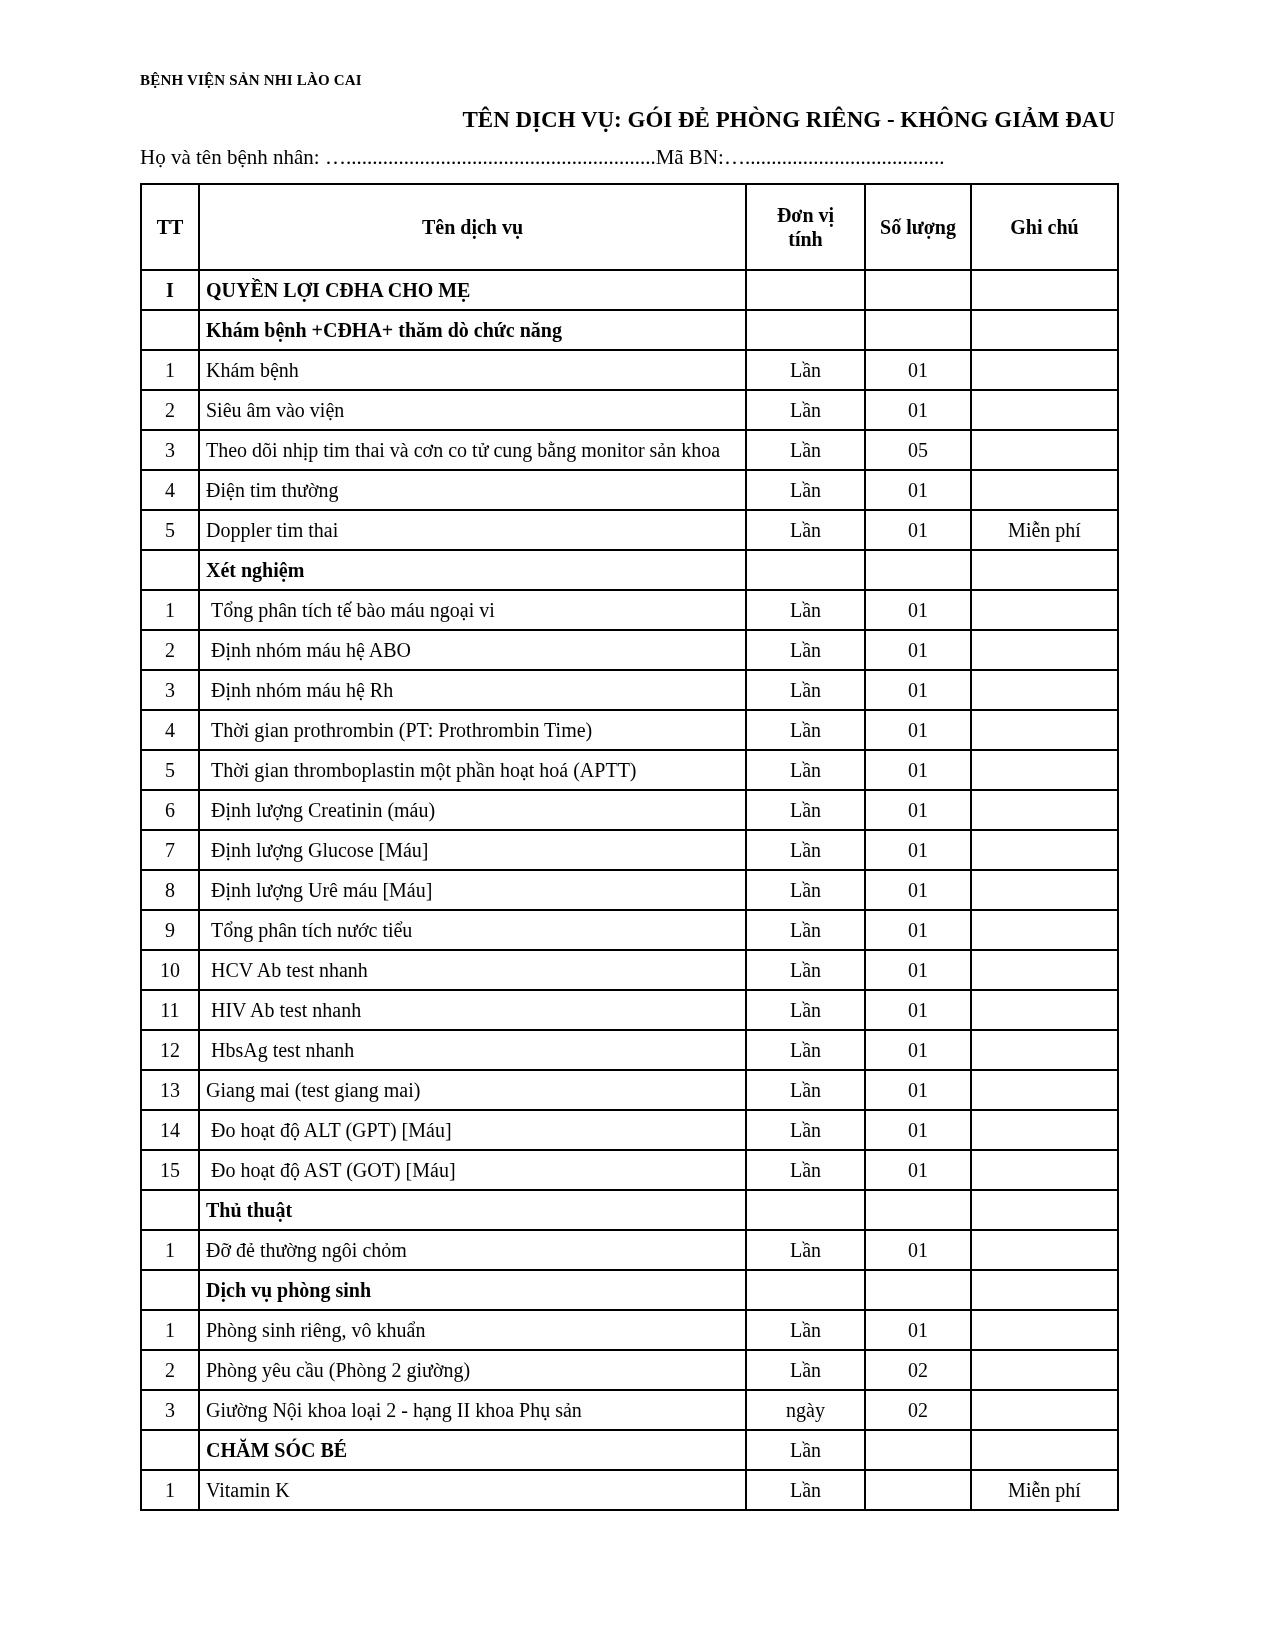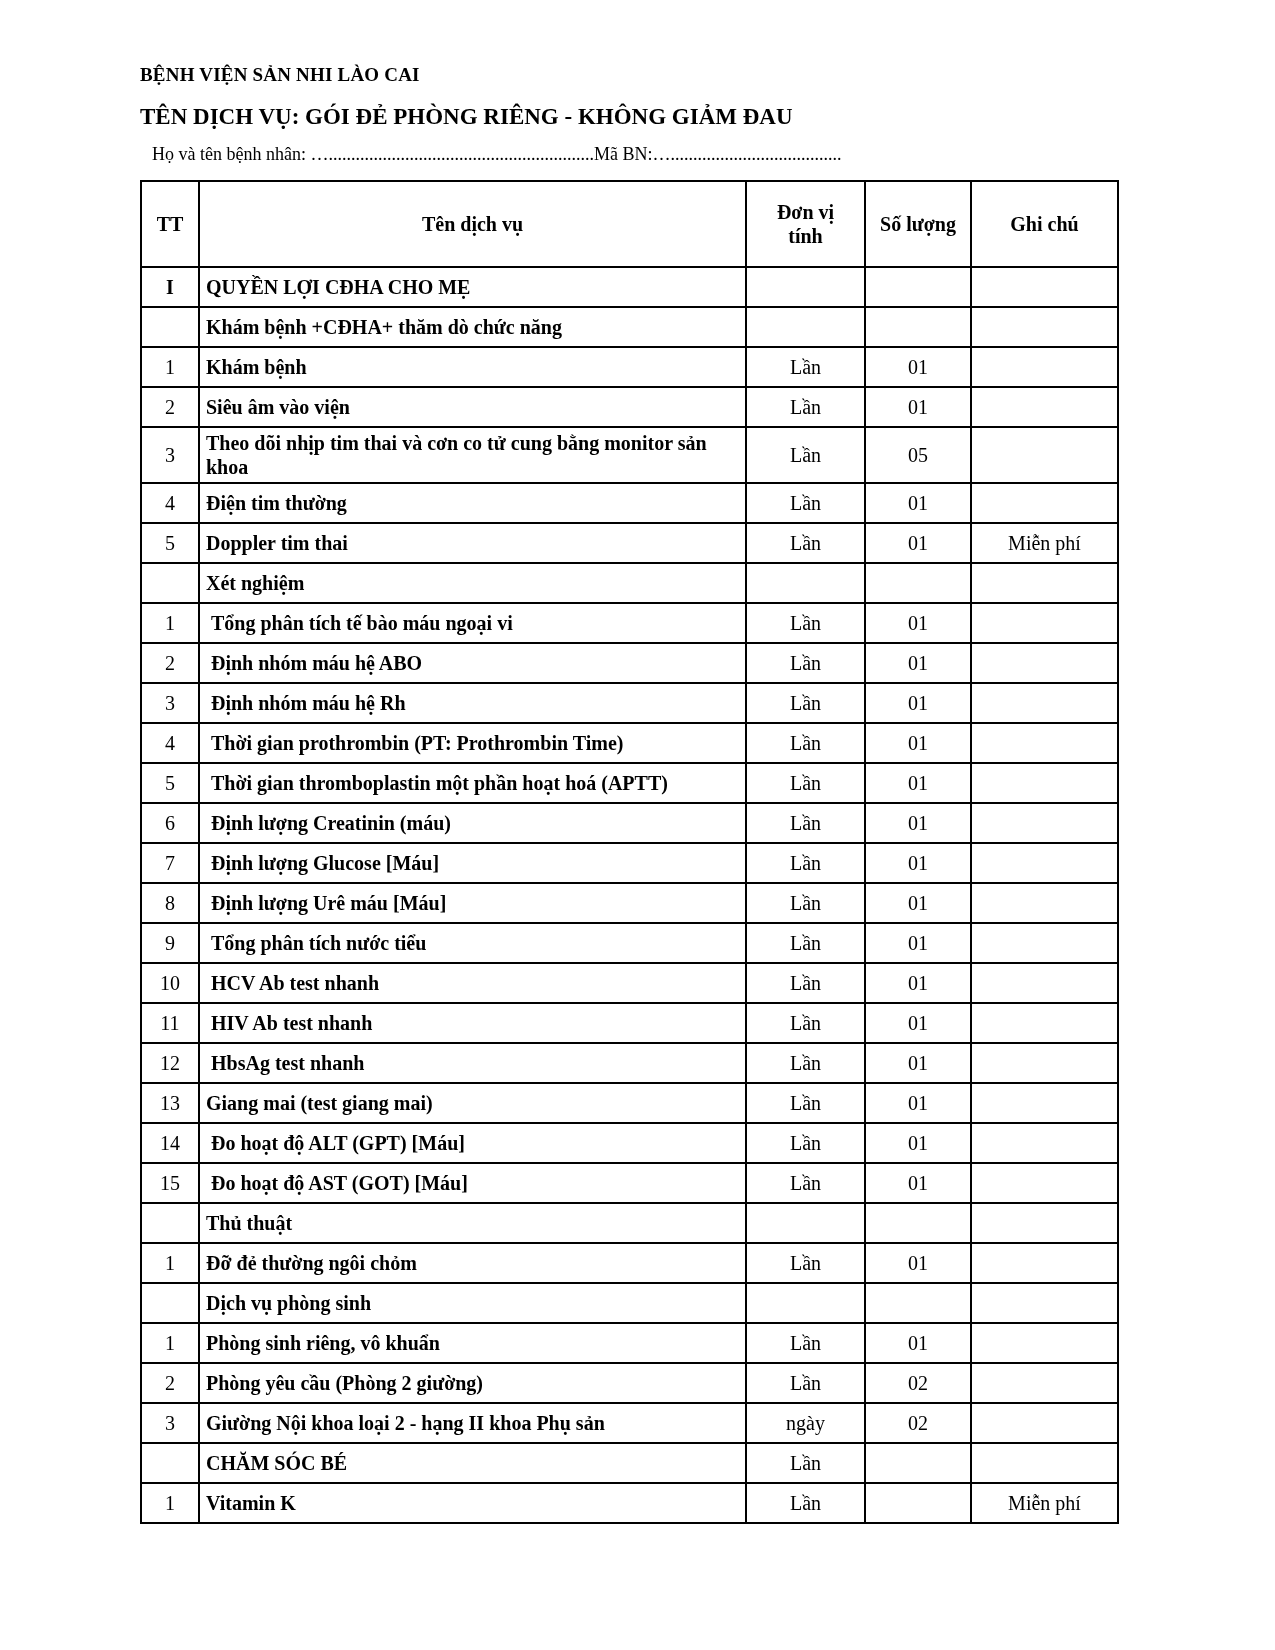--- a/index.html
+++ b/index.html
@@ -9,39 +9,38 @@
     height: 1650px;
     background: #ffffff;
     font-family: "Liberation Serif", "DejaVu Serif", serif;
     color: #000;
     box-sizing: border-box;
     padding: 60px 160px 0 140px;
     overflow: hidden;
   }
   .hospital-name {
     font-weight: bold;
-    font-size: 19px;
+    font-size: 15px;
     letter-spacing: 0.2px;
-    margin: 4px 0 18px 0;
+    margin: 12px 0 18px 0;
     font-family: Liberation Serif, serif;
   }
   .doc-title {
     font-weight: bold;
     font-size: 23px;
-    text-align: left;
+    text-align: right;
     margin: 0 0 10px 0;
     white-space: nowrap;
   }
   .fill-line {
-    font-size: 18px;
+    font-size: 21px;
     line-height: 28px;
     white-space: nowrap;
     overflow: hidden;
     width: 975px;
-    margin-left: 12px;
   }
   table.service-table {
     border-collapse: collapse;
     table-layout: fixed;
     width: 977px;
     margin-top: 12px;
   }
   .service-table col.c-tt   { width: 58px;  }
   .service-table col.c-name { width: 547px; }
   .service-table col.c-unit { width: 119px; }
@@ -57,21 +56,21 @@
   }
   .service-table thead th {
     font-weight: bold;
     text-align: center;
     height: 46px;
     padding: 2px 4px;
   }
   .hdr-narrow { width: 78px; margin: 16px auto; text-align: center; }
   .service-table tbody td { height: 32px; }
   .col-tt, .col-unit, .col-qty, .col-note { text-align: center; }
-  .col-name { text-align: left; padding-left: 8px; white-space: pre-wrap; font-weight: bold; }
+  .col-name { text-align: left; padding-left: 8px; white-space: pre-wrap; }
   tr.section .col-name, tr.section .col-tt { font-weight: bold; }
 </style>
 </head>
 <body>
 
 <div class="page">
 
   <p class="hospital-name">BỆNH VIỆN SẢN NHI LÀO CAI</p>
 
   <p class="doc-title">TÊN DỊCH VỤ: GÓI ĐẺ PHÒNG RIÊNG - KHÔNG GIẢM ĐAU</p>

